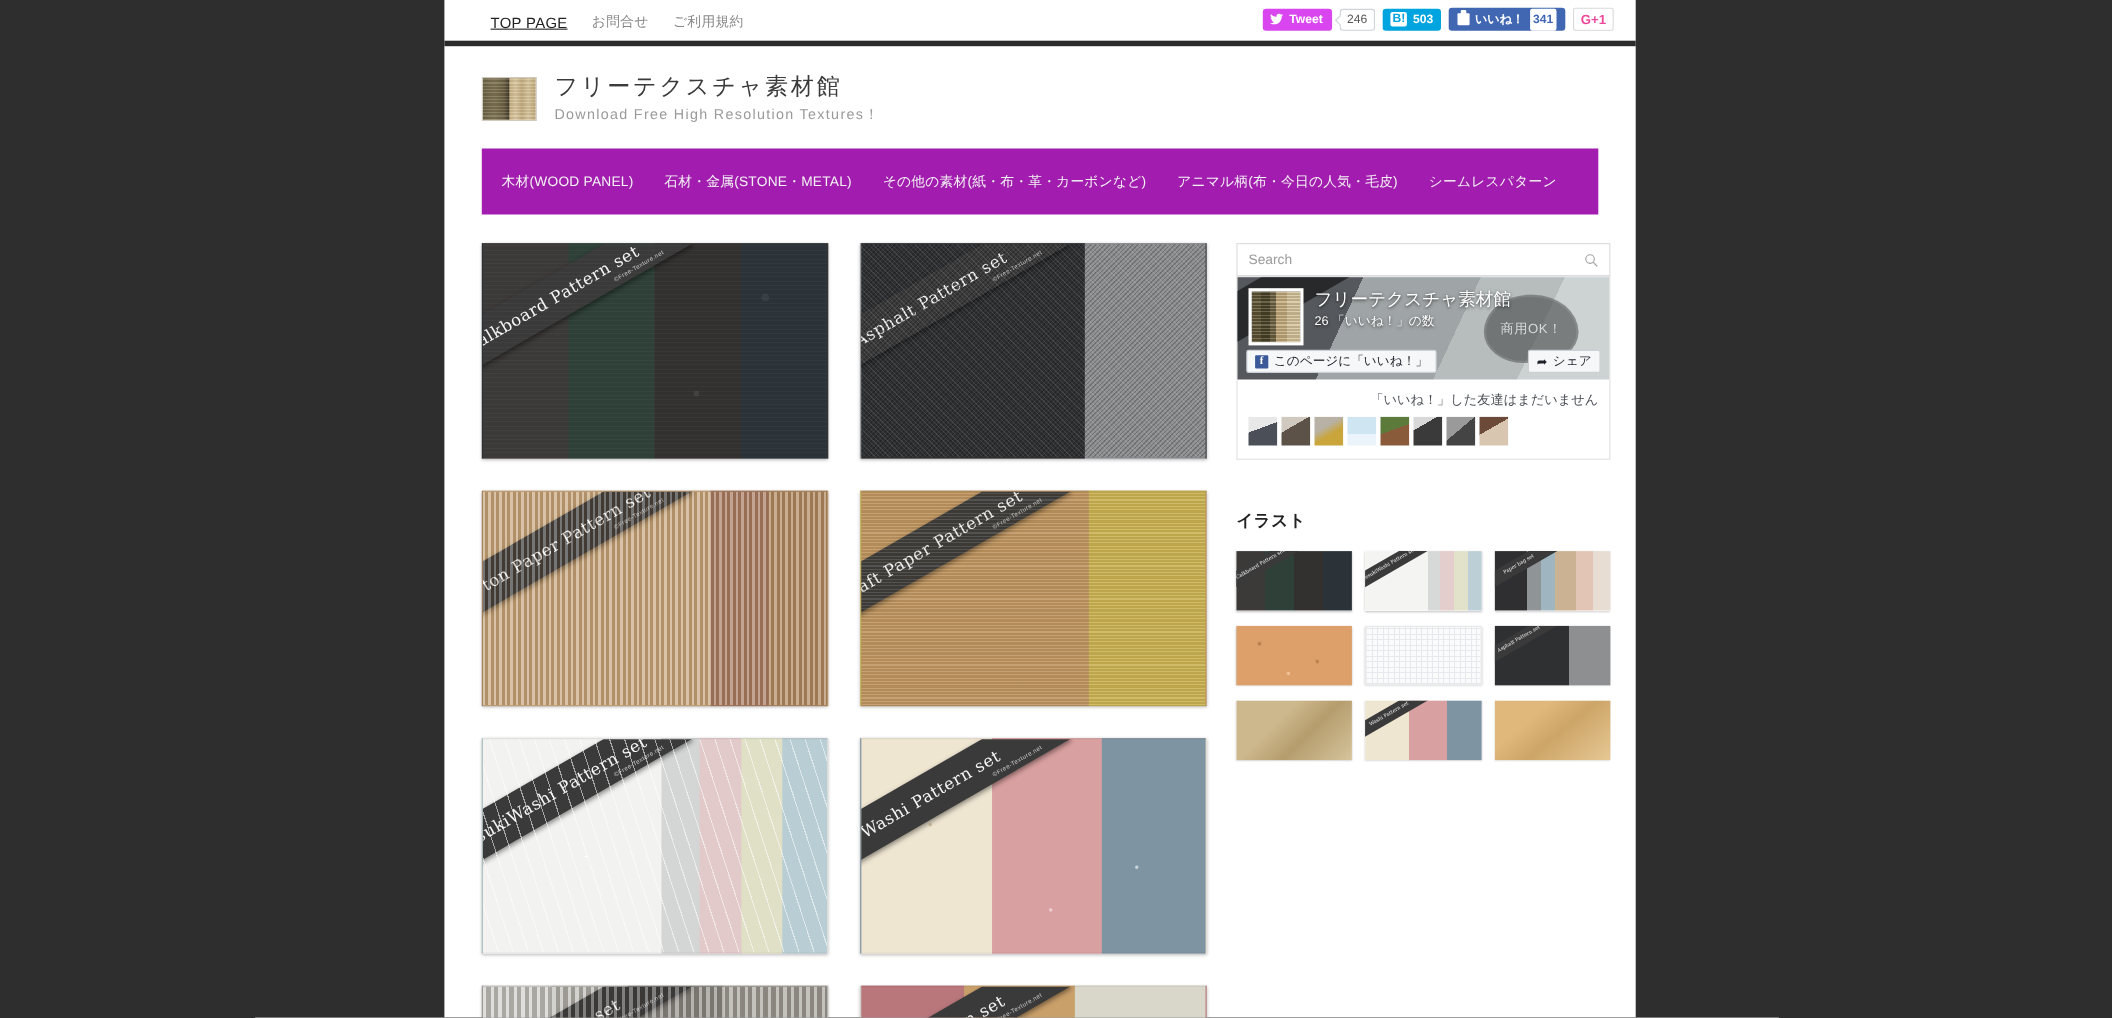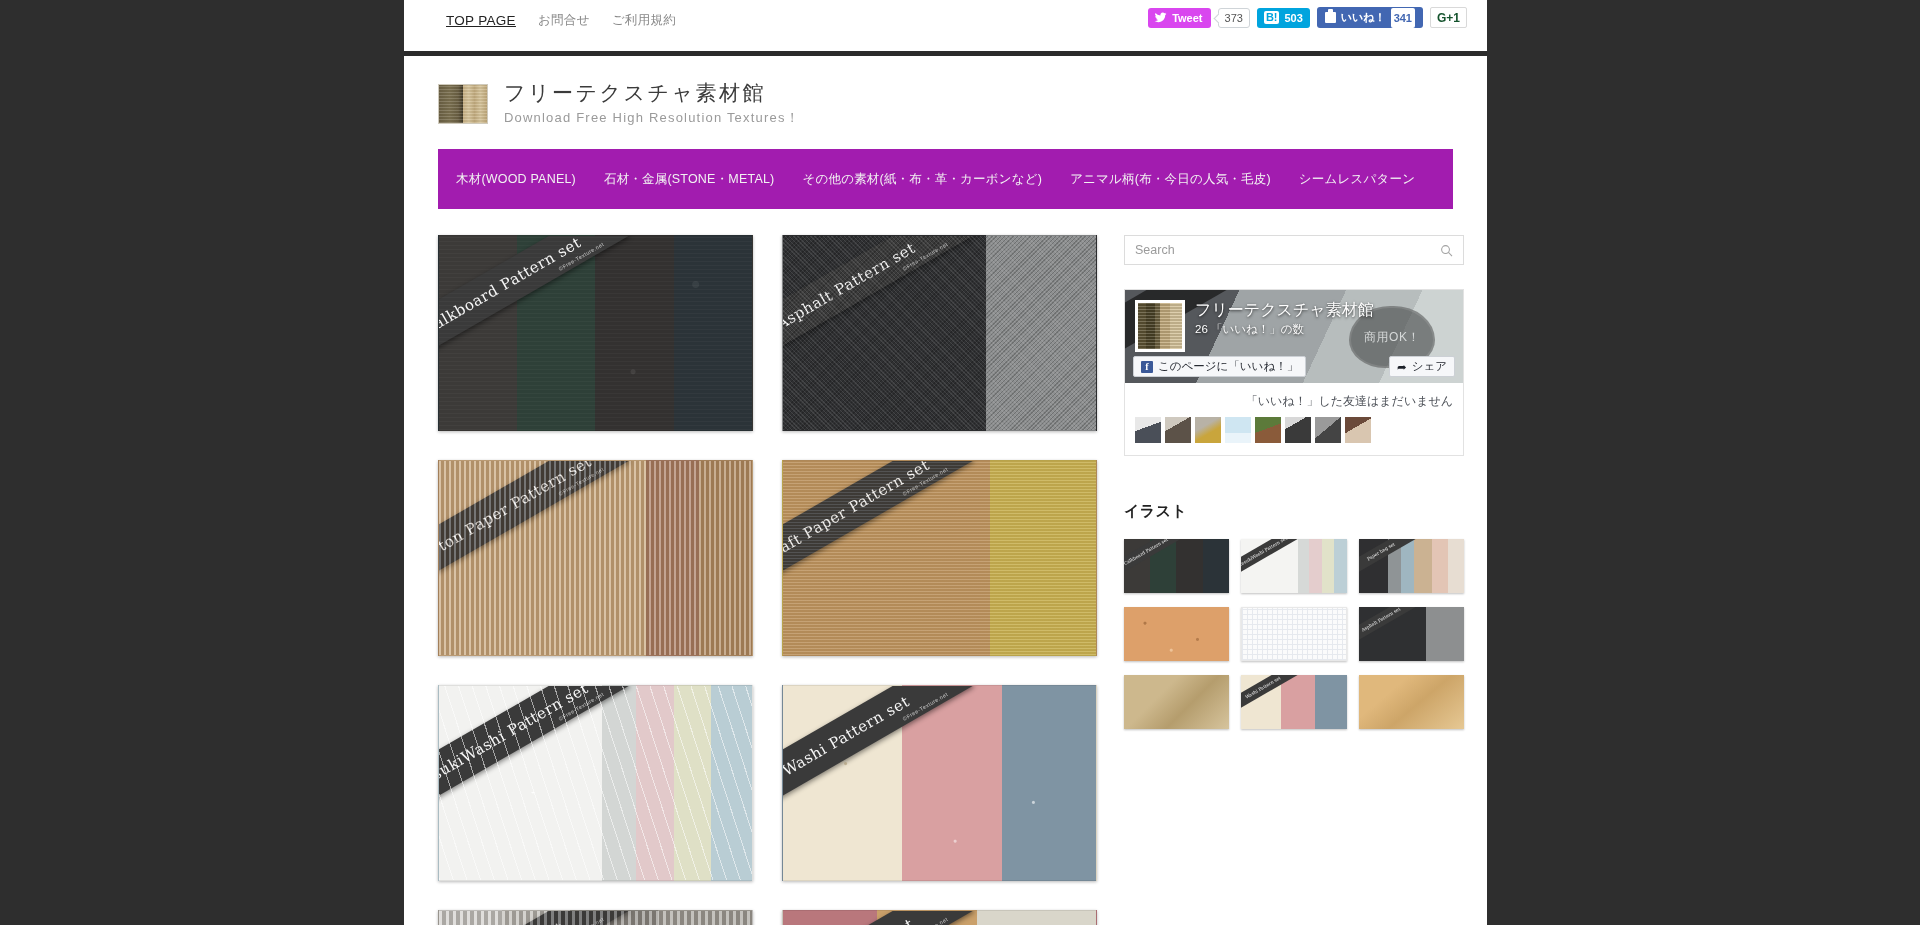--- a/index.html
+++ b/index.html
@@ -11,21 +11,21 @@
     font-size: 13px;
   }
   .page { width: 1920px; height: 925px; position: relative; background: #2e2e2e; }
   .sheet {
     position: absolute; left: 404px; top: 0; width: 1083px; height: 925px;
     background: #ffffff;
   }
 
   
   .topbar {
-    position: relative; height: 56px; width: 100%;
+    position: relative; height: 42px; width: 100%;
     border-bottom: 5px solid #2b2b2b;
     text-decoration: underline;
   }
   .topnav { position: absolute; left: 42px; top: 12px; display: flex; align-items: center; gap: 22px; }
   .topnav a { font-size: 13.5px; color: #444; text-decoration: none; letter-spacing: .3px; }
   .topnav a.active { color: #222; text-decoration: underline; }
   .topnav a.jp { color: #888; font-size: 12.5px; }
 
   .social { position: absolute; right: 20px; top: 7px; display: flex; align-items: center; gap: 7px; }
   .btn-tweet {
@@ -52,21 +52,21 @@
   .btn-fb {
     display: flex; align-items: center; gap: 5px; background: #4267b2; color: #fff;
     height: 21px; padding: 0 8px; border-radius: 3px; font-size: 11px; font-weight: bold;
   }
   .thumb-glyph { display: inline-block; width: 11px; height: 11px; background: #fff; position: relative; border-radius: 1px; }
   .thumb-glyph:after { content: ""; position: absolute; left: 3px; top: -3px; width: 5px; height: 5px; background: #fff; border-radius: 1px 1px 0 0; }
   .fb-count { background: #fff; color: #4267b2; padding: 4px 3px; border-radius: 2px; }
   .btn-gplus {
     display: flex; align-items: center; justify-content: center;
     height: 21px; min-width: 30px; padding: 0 6px; border: 1px solid #d9d9d9;
-    background: #fff; color: #14532d; font-size: 12px; font-weight: bold; border-radius: 2px;
+    background: #fff; color: #ec4899; font-size: 12px; font-weight: bold; border-radius: 2px;
   }
 
   
   .site-header { display: flex; align-items: center; gap: 16px; padding: 24px 0 22px 34px; }
   .logo-mark {
     width: 50px; height: 40px; border: 1px solid #cfcabc; flex: 0 0 auto;
     background:
       linear-gradient(90deg,
         #6b6044 0%, #7b7050 22%, #6a5f43 40%, #463e2b 49%,
         #c9b286 51%, #d8c69e 62%, #c2ab7e 74%, #d6c49b 86%, #c0a87a 100%);
@@ -180,21 +180,21 @@
   }
   .tex-plaster:after {
     background:
       radial-gradient(circle at 25% 45%, rgba(0,0,0,.12) 0 2px, transparent 3px),
       radial-gradient(circle at 70% 70%, rgba(255,255,255,.22) 0 2px, transparent 3px);
   }
 
   
   .searchbox {
     height: 30px; border: 1px solid #dcdcdc; display: flex; align-items: center;
-    padding: 0 10px; background: #fff; margin-bottom: 24px;
+    padding: 0 10px; background: #fff; 
   }
   .searchbox input {
     border: 0; outline: none; flex: 1; font-size: 12.5px; color: #555;
     font-family: "Liberation Sans", sans-serif; background: transparent;
   }
   .searchbox input::placeholder { color: #9b9b9b; }
   .search-ico { width: 13px; height: 13px; opacity: .55; }
 
   .fb-widget { border: 1px solid #e2e2e2; background: #fff; margin-bottom: 46px; }
   .fb-cover {
@@ -295,21 +295,21 @@
         <a href="#" class="jp">ご利用規約</a>
       </div>
 
       <div class="social">
         <div class="btn-tweet">
           <svg viewBox="0 0 24 24">
               <path d="M23 4.9a9 9 0 0 1-2.6.7 4.5 4.5 0 0 0 2-2.5 9 9 0 0 1-2.9 1.1 4.5 4.5 0 0 0-7.7 4.1A12.8 12.8 0 0 1 2.6 3.6a4.5 4.5 0 0 0 1.4 6 4.5 4.5 0 0 1-2-.6v.1a4.5 4.5 0 0 0 3.6 4.4 4.5 4.5 0 0 1-2 .1 4.5 4.5 0 0 0 4.2 3.1A9 9 0 0 1 1 18.6a12.8 12.8 0 0 0 6.9 2c8.3 0 12.8-6.9 12.8-12.8V7.2A9 9 0 0 0 23 4.9z"></path>
             </svg>
           <span>Tweet</span>
         </div>
-        <div class="count-bubble">373</div>
+        <div class="count-bubble">246</div>
 
         <div class="btn-hatena">
           <span class="hatena-b">B!</span>
           <span>503</span>
         </div>
 
         <div class="btn-fb">
           <span class="thumb-glyph"></span>
           <span>いいね！</span>
           <span class="fb-count">341</span>

